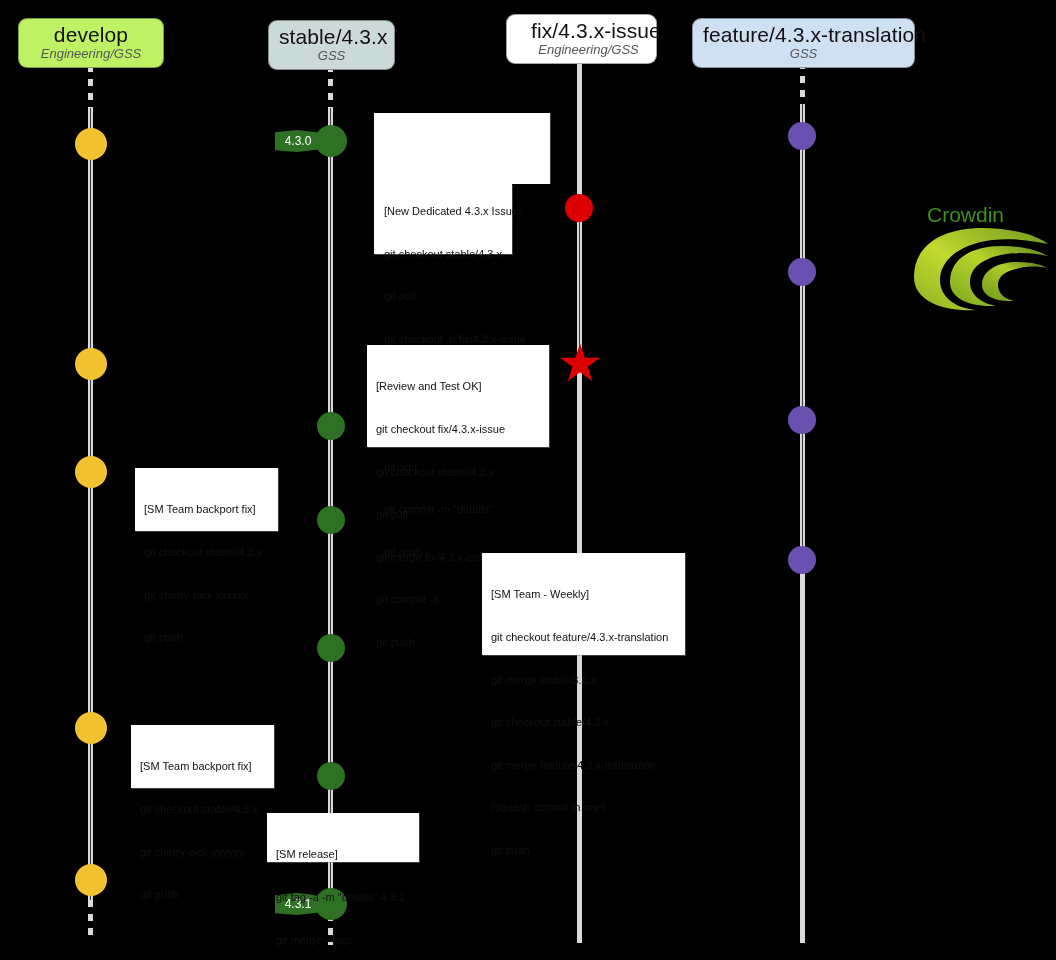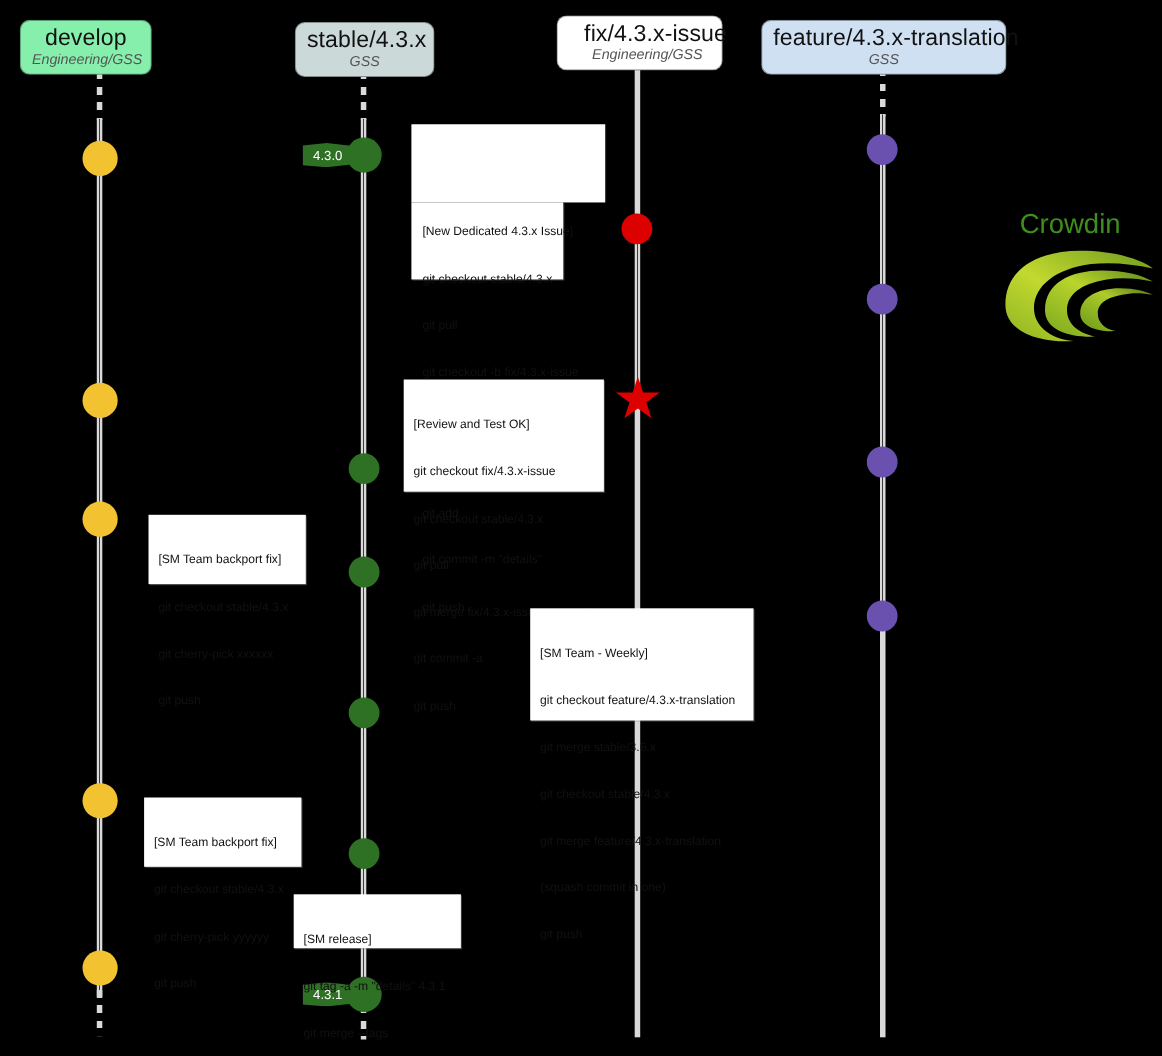--- a/index.html
+++ b/index.html
@@ -111,23 +111,24 @@
   }
   .note-lines { display: block; }
   .note-line { display: block; white-space: pre; min-height: 14.2px; }
 
   
   .crowdin {
     position: absolute;
   }
   .crowdin-word {
     position: absolute;
-    font-size: 25px;
+    font-size: 21px;
     color: #3f8f1e;
     white-space: nowrap;
+    margin-top: 13px;
   }
   .crowdin-mark { position: absolute; }
 </style>
 </head>
 <body>
 
 <div id="canvas">
 
   <div class="lane-line dashed-top" style="left:88px; top:65px; height:44px;"></div>
   <div class="lane-line double" style="left:88px; top:108px; height:798px;"></div>
@@ -138,21 +139,21 @@
   <div class="lane-line dashed-bottom" style="left:328px; top:900px; height:45px;"></div>
 
   <div class="lane-line" style="left:577px; top:62px; height:148px;"></div>
   <div class="lane-line double" style="left:577px; top:208px; height:140px;"></div>
   <div class="lane-line" style="left:577px; top:348px; height:595px;"></div>
 
   <div class="lane-line dashed-top" style="left:800px; top:62px; height:44px;"></div>
   <div class="lane-line double" style="left:800px; top:104px; height:470px;"></div>
   <div class="lane-line" style="left:800px; top:560px; height:383px;"></div>
 
-  <div class="lane-header" style="left:18px; top:18px; width:120px; background:#86efac;">
+  <div class="lane-header" style="left:18px; top:18px; width:146px; background:#bef264;">
     <span class="lane-title">develop</span>
     <span class="lane-sub">Engineering/GSS</span>
   </div>
 
   <div class="lane-header" style="left:268px; top:20px; width:127px; background:#ccd9d9;">
     <span class="lane-title">stable/4.3.x</span>
     <span class="lane-sub">GSS</span>
   </div>
 
   <div class="lane-header" style="left:506px; top:14px; width:151px; background:#ffffff;padding-left:24px;">

